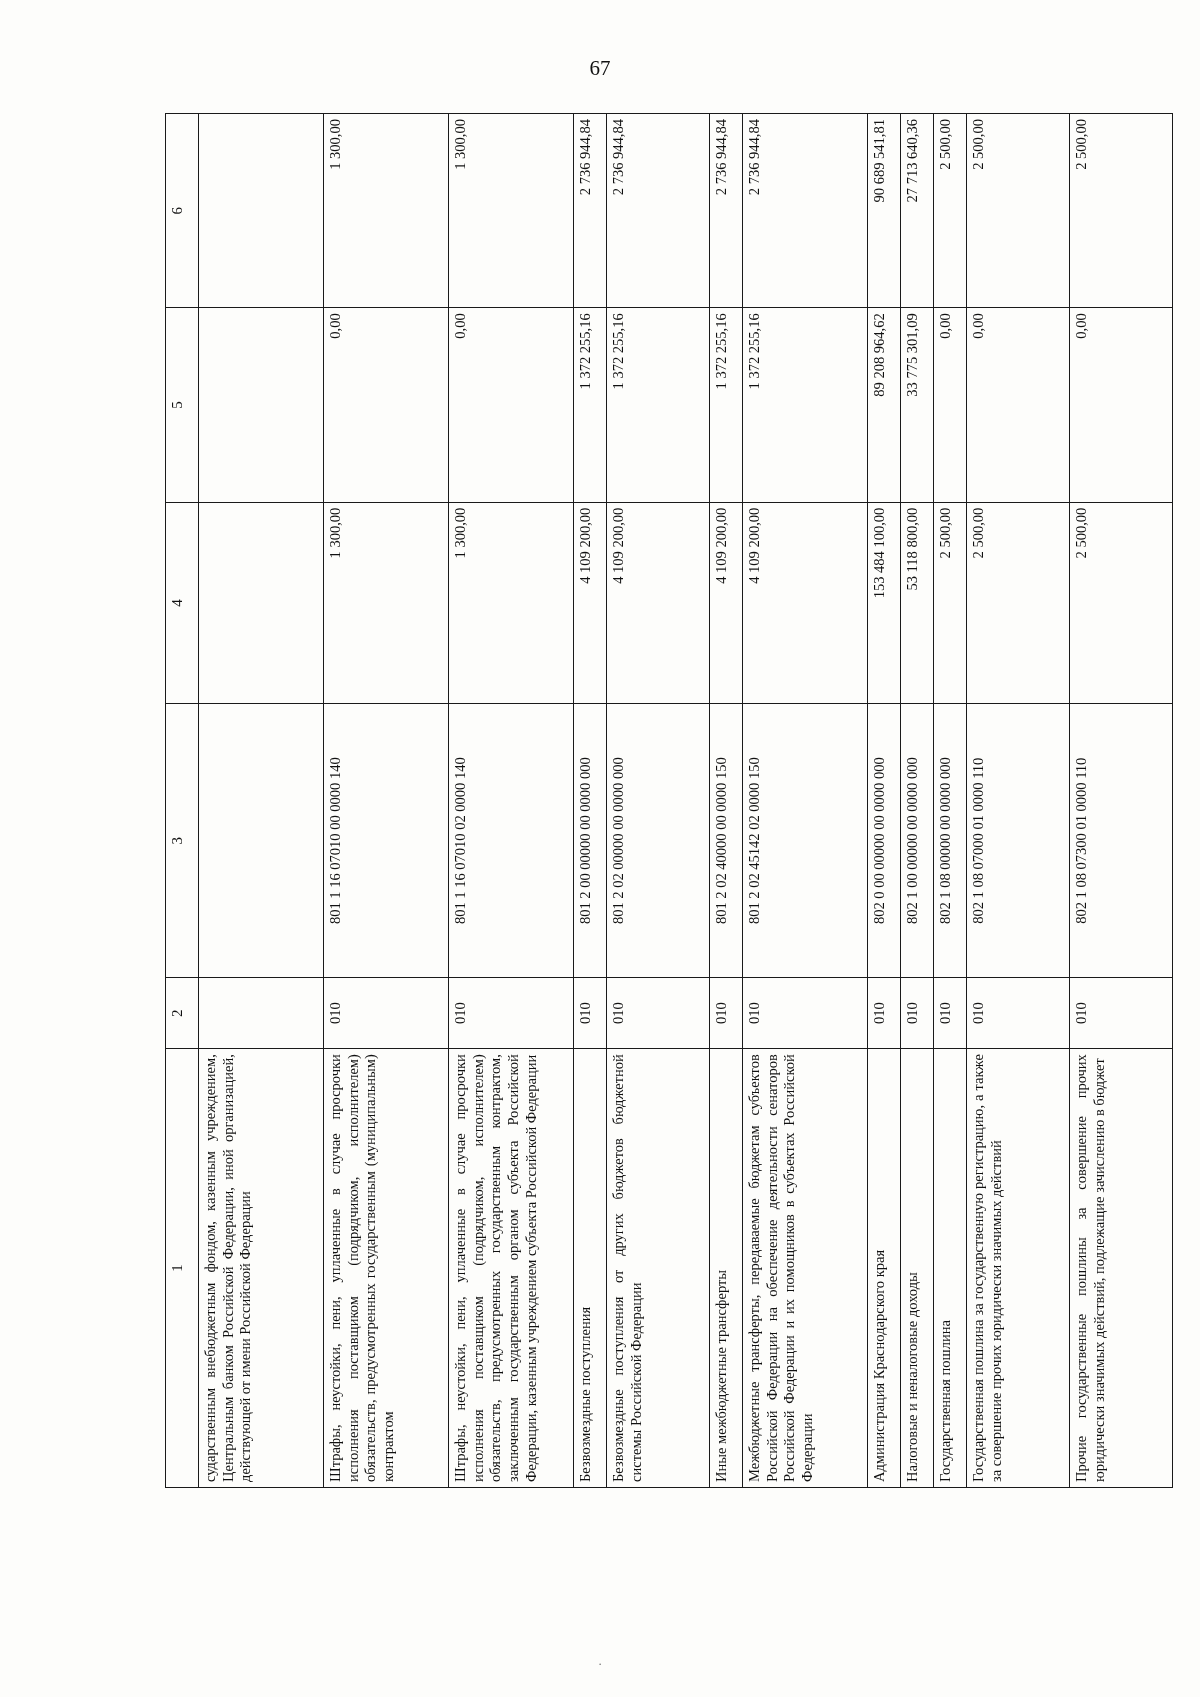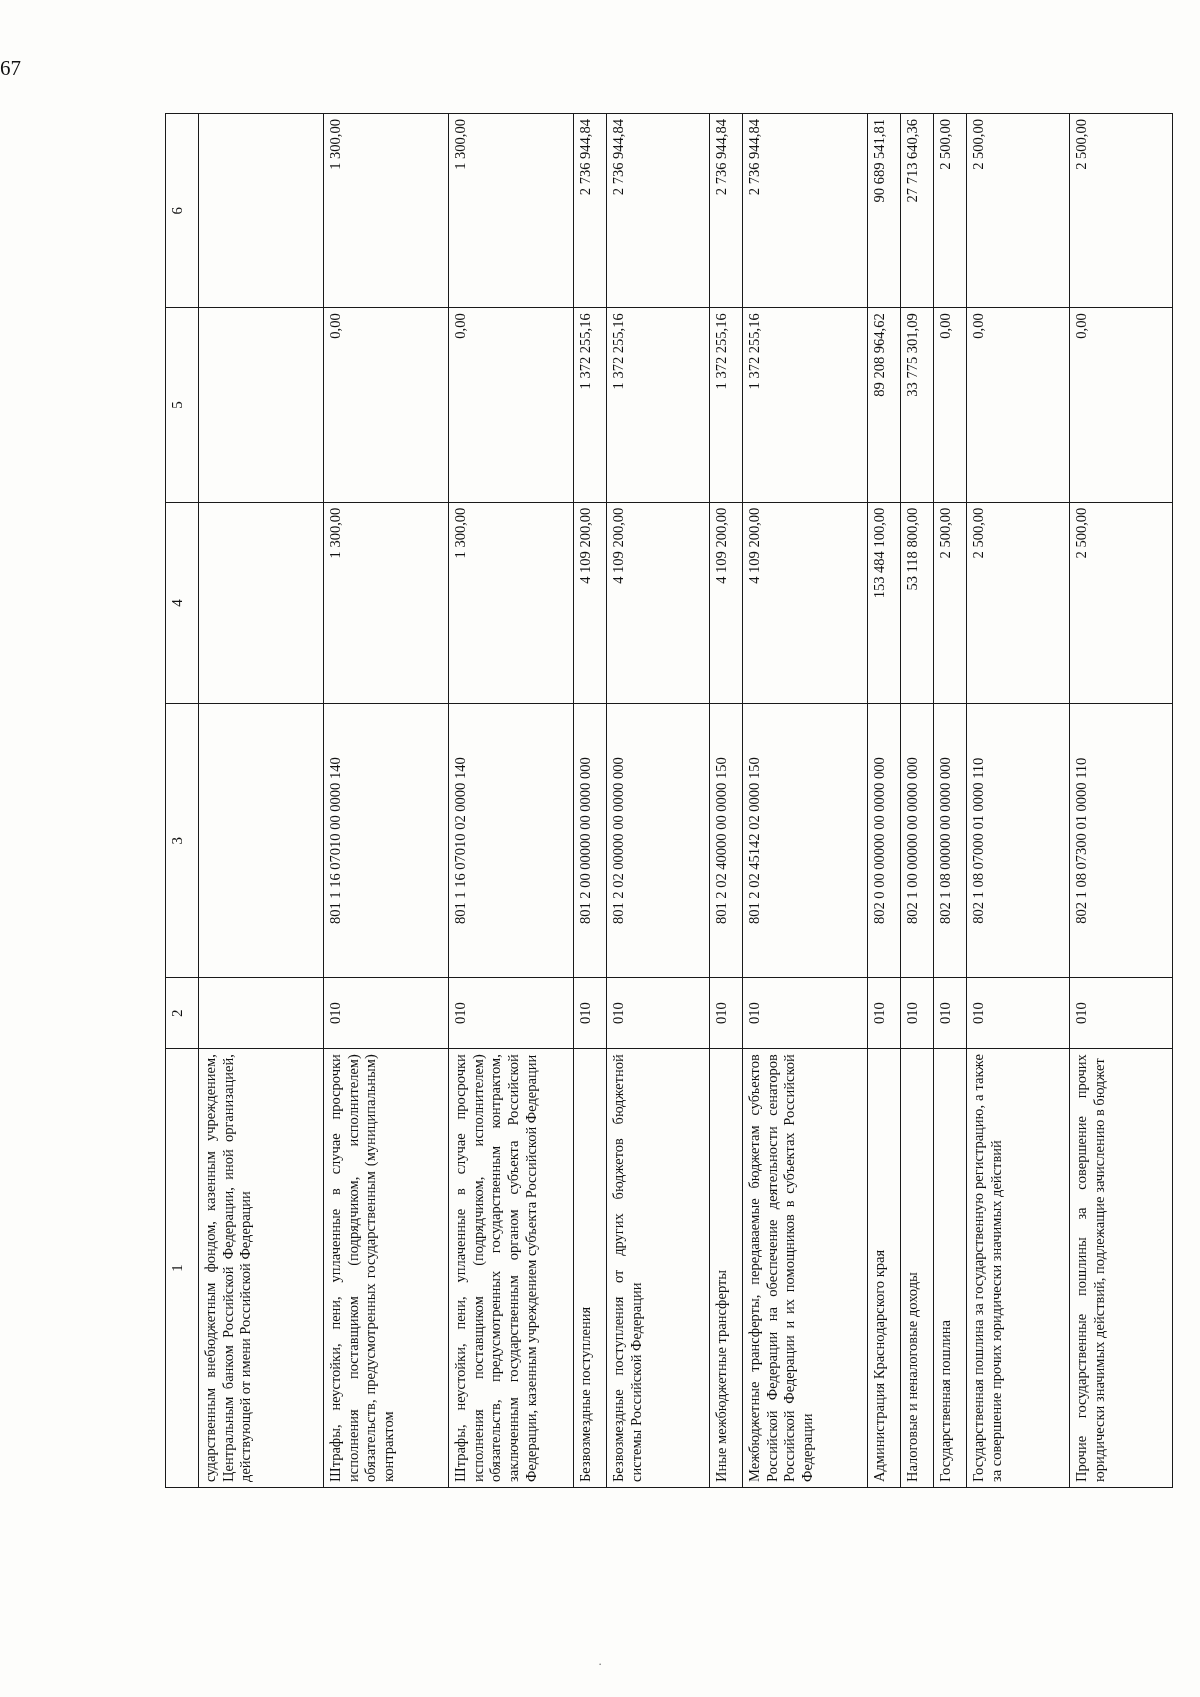--- a/index.html
+++ b/index.html
@@ -14,21 +14,21 @@
     background: #fdfdfb;
     font-family: "Liberation Serif", serif;
     color: #111;
     overflow: hidden;
   }
   .page-number {
     position: absolute;
     top: 56px;
     left: 0;
     width: 1200px;
-    text-align: left;
+    text-align: center;
     font-size: 21px;
     font-family: "Liberation Serif", serif;
   }
 
   
   .rot-wrap {
     position: absolute;
     top: 113px;
     left: 165px;
     width: 1375px;   

